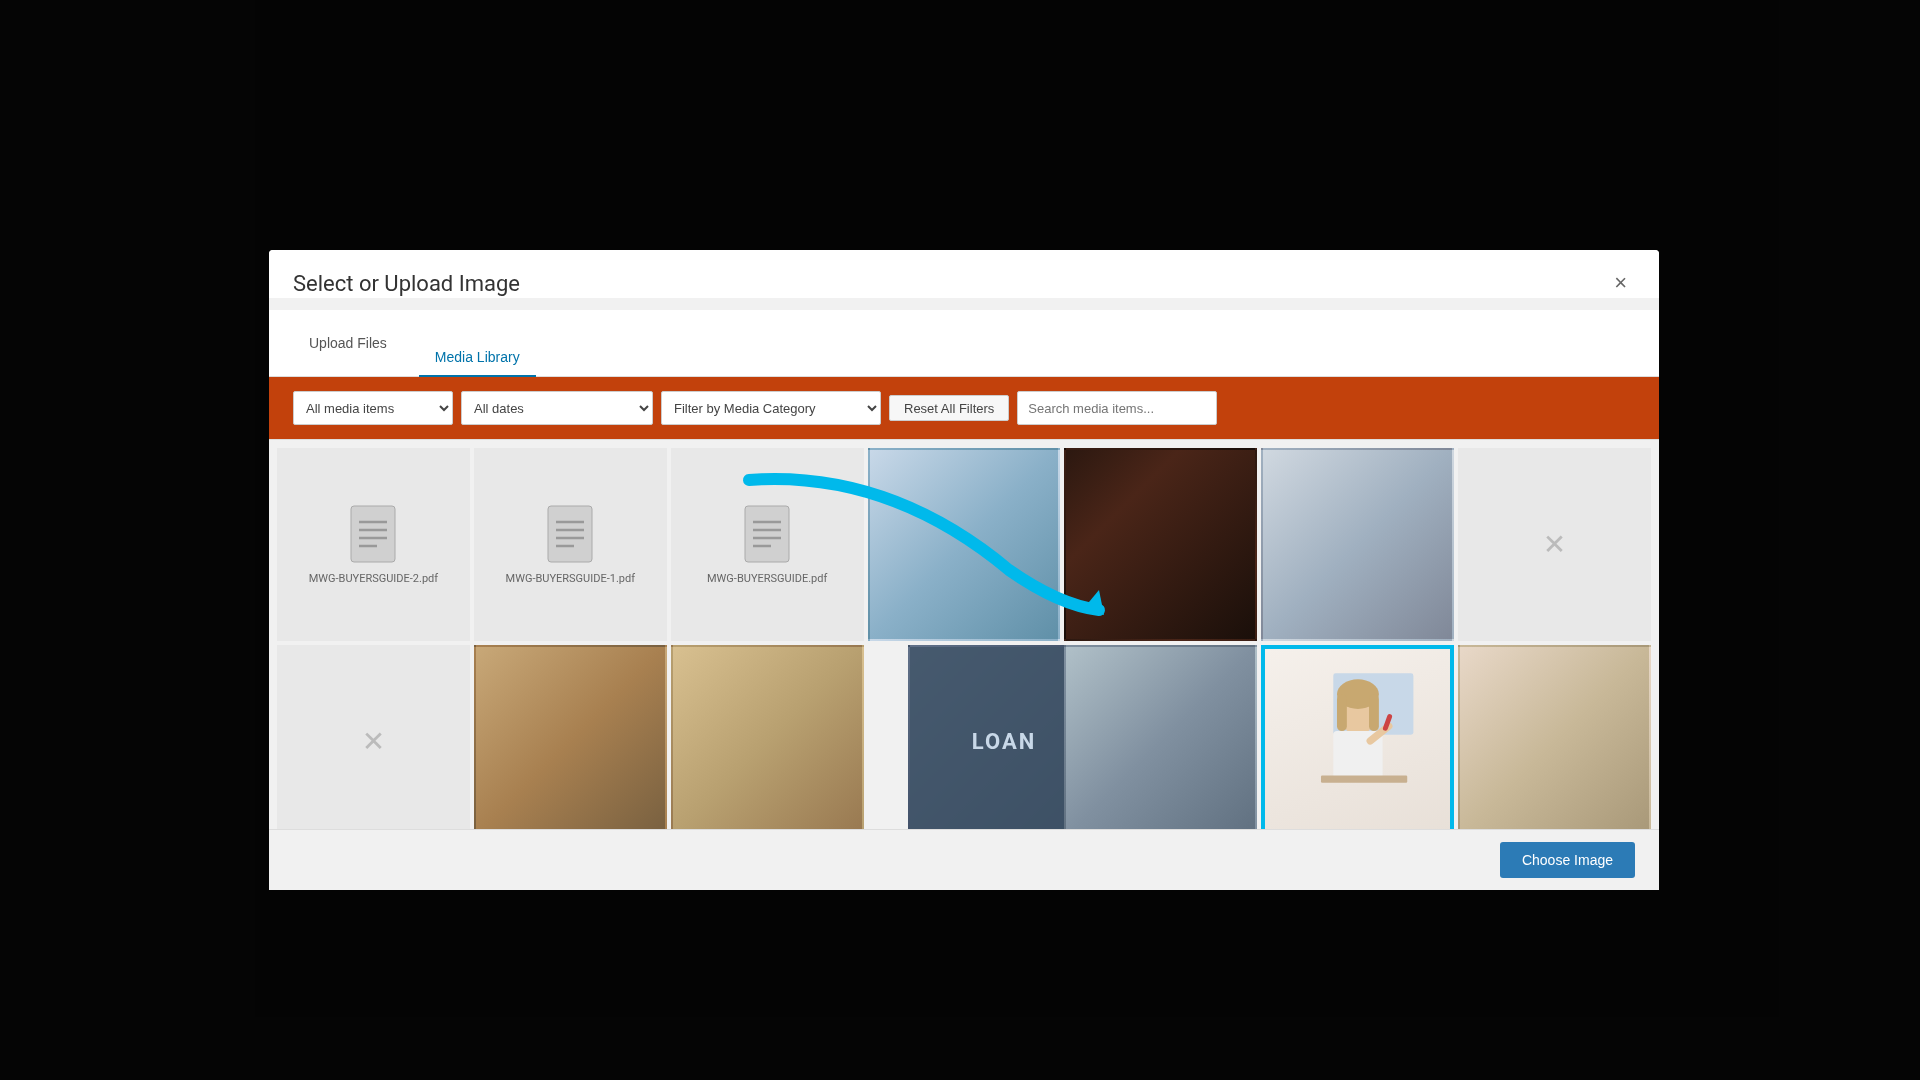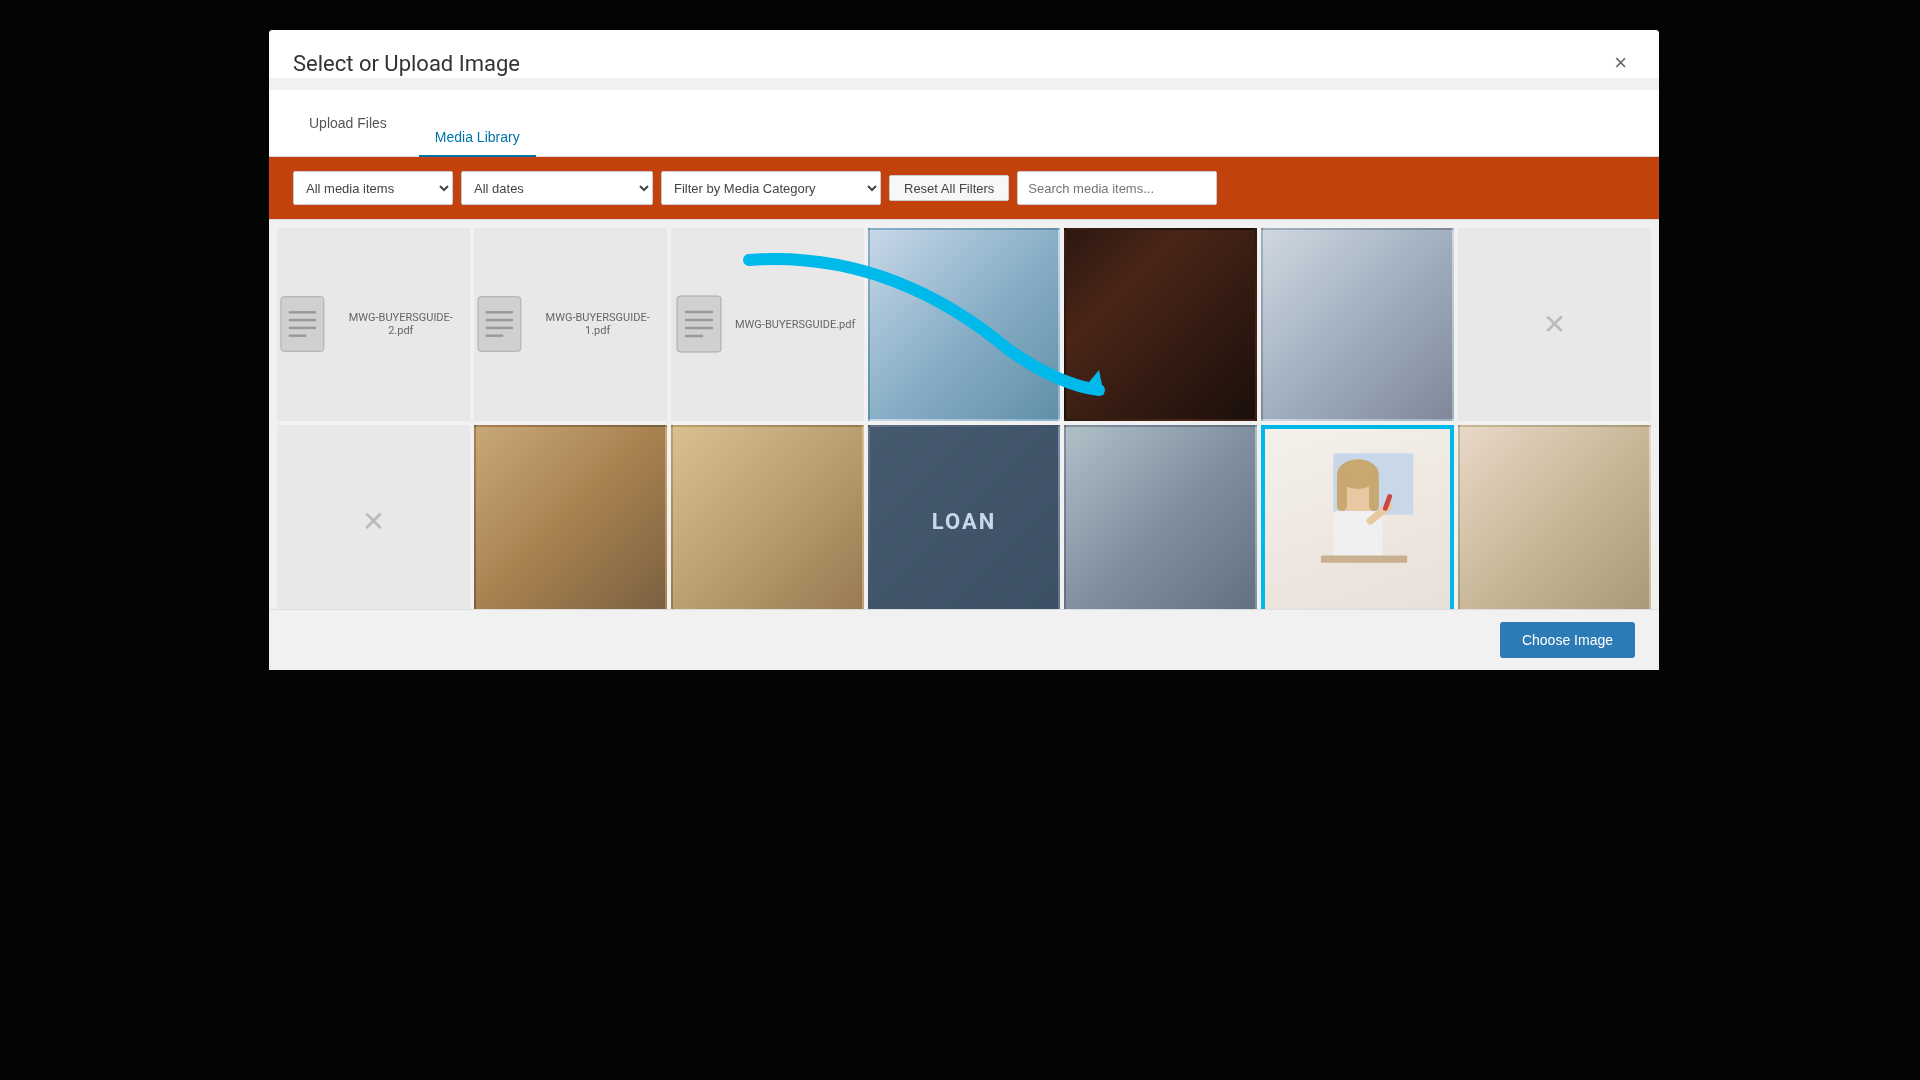--- a/index.html
+++ b/index.html
@@ -21,21 +21,21 @@
       width: 100%; height: 100%;
       background: rgba(0,0,0,0.6);
     }
 
     .modal-overlay {
       position: absolute;
       top: 0; left: 0;
       width: 100%; height: 100%;
       background: rgba(0,0,0,0.55);
       display: flex;
-      align-items: flex-start;
+      align-items: center;
       justify-content: center;
       padding-left: 8px;
     }
 
     .modal {
       position: relative;
       background: #f1f1f1;
       width: 1390px;
       height: 640px;
       border-radius: 4px;
@@ -173,21 +173,21 @@
       border: 2px solid transparent;
     }
 
     .media-item.selected {
       border: 4px solid #00b9eb;
       box-shadow: 0 0 0 2px #fff inset;
     }
 
     .media-item .doc-icon {
       display: flex;
-      flex-direction: row;
+      flex-direction: column;
       align-items: center;
       gap: 8px;
     }
 
     .doc-icon svg {
       width: 48px;
       height: 60px;
     }
 
     .doc-name {
@@ -197,21 +197,21 @@
       padding: 0 4px;
       word-break: break-word;
     }
 
     
     .img-dark-woman { background: linear-gradient(135deg, #2c1810 0%, #4a2518 30%, #1a0f0a 100%); }
     .img-map1 { background: linear-gradient(135deg, #c8d8e8 0%, #8ab0c8 50%, #6090a8 100%); }
     .img-map2 { background: linear-gradient(135deg, #d0d8e0 0%, #a0b0c0 50%, #808898 100%); }
     .img-woman2 { background: linear-gradient(135deg, #c8a878 0%, #a88050 50%, #786040 100%); }
     .img-hands { background: linear-gradient(135deg, #d8c090 0%, #b8a070 50%, #987850 100%); }
-    .img-loan { background: linear-gradient(135deg, #8090a8 0%, #607088 50%, #405068 100%); }
+    .img-loan { background: linear-gradient(135deg, #8090a8 0%, #607088 50%, #405068 100%); margin-left: 40px; }
     .img-office { background: linear-gradient(135deg, #b0c0c8 0%, #8090a0 50%, #607080 100%); }
     .img-desk { background: linear-gradient(135deg, #e8d8c8 0%, #c8b898 50%, #a89878 100%); }
     .img-money { background: linear-gradient(135deg, #507040 0%, #406030 50%, #304020 100%); }
 
     .modal-footer {
       display: flex;
       justify-content: flex-end;
       padding: 12px 24px;
       background: #f1f1f1;
       border-top: 1px solid #ddd;

